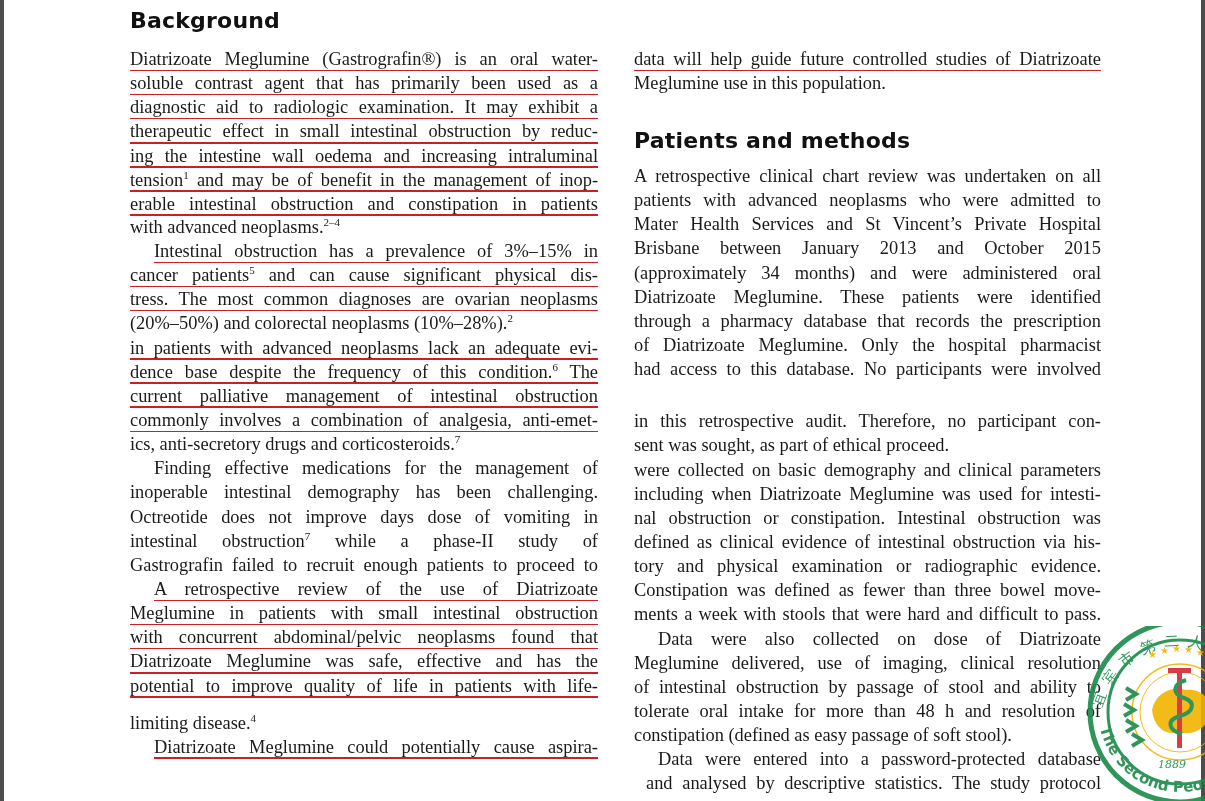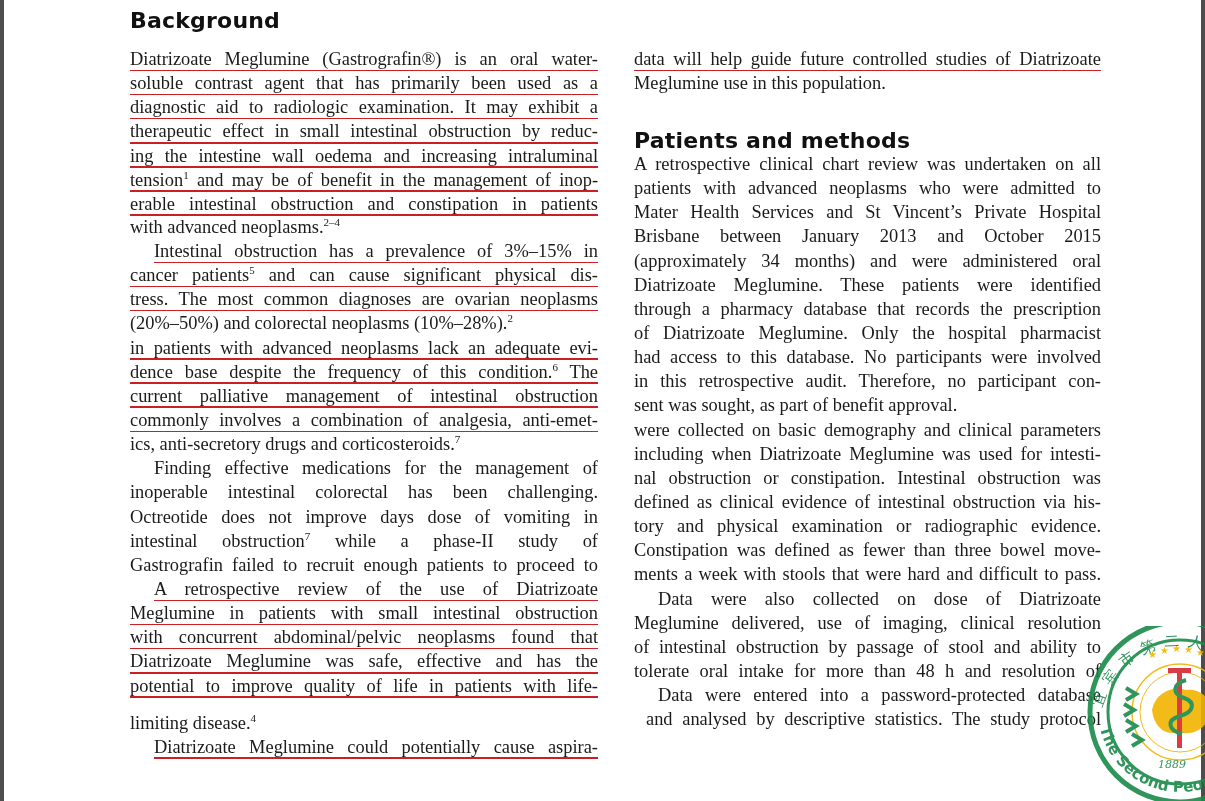--- a/index.html
+++ b/index.html
@@ -92,21 +92,21 @@
       <div style="height: 24.15px;">
         <span class="ln ul">commonly involves a combination of analgesia, anti-emet-</span>
       </div>
       <div style="height: 24.15px;">
         <span class="ln ul last partial" style="display: table;">ics, anti-secretory drugs and corticosteroids.<sup>7</sup></span>
       </div>
       <div style="height: 24.15px;">
         <span class="ln indent">Finding effective medications for the management of</span>
       </div>
       <div style="height: 24.15px;">
-        <span class="ln">inoperable intestinal colorectal has been challenging.</span>
+        <span class="ln">inoperable intestinal demography has been challenging.</span>
       </div>
       <div style="height: 24.15px;">
         <span class="ln">Octreotide does not improve days dose of vomiting in</span>
       </div>
       <div style="height: 24.15px;">
         <span class="ln">intestinal obstruction<sup>7</sup> while a phase-II study of</span>
       </div>
       <div style="height: 24.15px;">
         <span class="ln">Gastrografin failed to recruit enough patients to proceed to</span>
       </div>
@@ -137,21 +137,21 @@
 <div class="col col-right">
   <div class="lines" id="right-top" style="top:47px">
       <div style="height: 24.15px;">
         <span class="ln ul">data will help guide future controlled studies of Diatrizoate</span>
       </div>
       <div style="height: 24.15px;">
         <span class="ln ul last partial" style="display: table;">Meglumine use in this population.</span>
       </div>
     </div>
   <h2 style="top:128px">Patients and methods</h2>
-  <div class="lines" id="right-lines" style="top:152px">
+  <div class="lines" id="right-lines" style="top:164px">
       <div style="height: 24.15px;">
         <span class="ln">A retrospective clinical chart review was undertaken on all</span>
       </div>
       <div style="height: 24.15px;">
         <span class="ln">patients with advanced neoplasms who were admitted to</span>
       </div>
       <div style="height: 24.15px;">
         <span class="ln">Mater Health Services and St Vincent’s Private Hospital</span>
       </div>
       <div style="height: 24.15px;">
@@ -165,25 +165,25 @@
       </div>
       <div style="height: 24.15px;">
         <span class="ln">through a pharmacy database that records the prescription</span>
       </div>
       <div style="height: 24.15px;">
         <span class="ln">of Diatrizoate Meglumine. Only the hospital pharmacist</span>
       </div>
       <div style="height: 24.15px;">
         <span class="ln">had access to this database. No participants were involved</span>
       </div>
-      <div style="height: 24.15px;">
+      <div style="height: 24.15px; margin-top: 28px;">
         <span class="ln">in this retrospective audit. Therefore, no participant con-</span>
       </div>
       <div style="height: 24.15px;">
-        <span class="ln last partial" style="display: table;">sent was sought, as part of benefit approval.</span>
+        <span class="ln last partial" style="display: table;">sent was sought, as part of ethical proceed.</span>
       </div>
       <div style="height: 24.15px;">
         <span class="ln">were collected on basic demography and clinical parameters</span>
       </div>
       <div style="height: 24.15px;">
         <span class="ln">including when Diatrizoate Meglumine was used for intesti-</span>
       </div>
       <div style="height: 24.15px;">
         <span class="ln">nal obstruction or constipation. Intestinal obstruction was</span>
       </div>
@@ -203,20 +203,23 @@
         <span class="ln indent">Data were also collected on dose of Diatrizoate</span>
       </div>
       <div style="height: 24.15px;">
         <span class="ln">Meglumine delivered, use of imaging, clinical resolution</span>
       </div>
       <div style="height: 24.15px;">
         <span class="ln">of intestinal obstruction by passage of stool and ability to</span>
       </div>
       <div style="height: 24.15px;">
         <span class="ln">tolerate oral intake for more than 48 h and resolution of</span>
+      </div>
+      <div style="height: 24.15px;">
+        <span class="ln last partial" style="display: table;">constipation (defined as easy passage of soft stool).</span>
       </div>
       <div style="height: 24.15px;">
         <span class="ln indent">Data were entered into a password-protected database</span>
       </div>
       <div style="height: 24.15px; margin-left: 12px;">
         <span class="ln">and analysed by descriptive statistics. The study protocol</span>
       </div>
     </div>
 </div>
 

